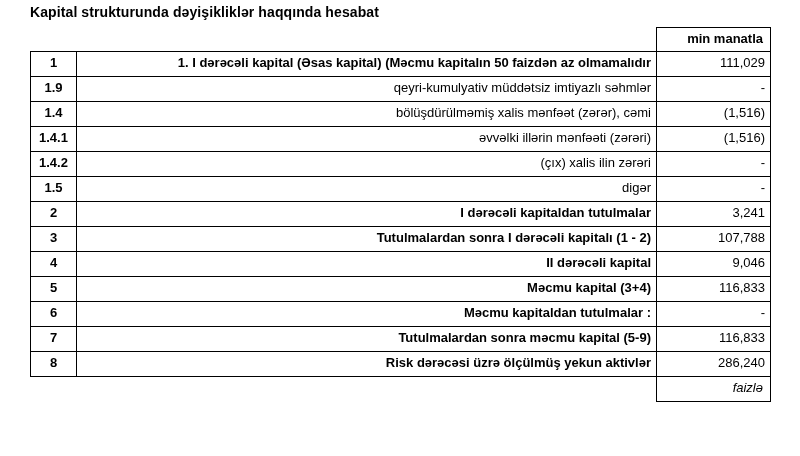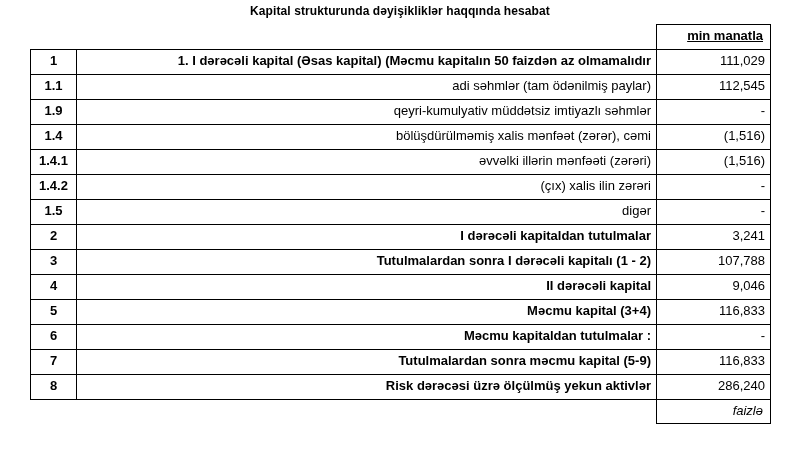--- a/index.html
+++ b/index.html
@@ -15,22 +15,21 @@
     overflow: hidden;
   }
   .page {
     position: relative;
     width: 800px;
     height: 456px;
     box-sizing: border-box;
     padding: 0 30px;
   }
   .report-title {
-    text-align: center;
-    font-size: 12px;
+    font-size: 14px;
     font-weight: bold;
     letter-spacing: 0.1px;
     padding: 4px 0 6px 0;
     line-height: 1.2;
   }
   table.report {
     border-collapse: collapse;
     width: 740px;
     table-layout: fixed;
     font-size: 13px;
@@ -71,21 +70,20 @@
     border: none;
   }
   tr.units td.unit-cell {
     border: 1px solid #000000;
     border-bottom: 1px solid #000000;
     text-align: right;
     font-weight: bold;
     font-size: 13px;
     padding-right: 7px;
     height: 20px;
-    text-decoration: underline;
   }
   tr.units td.blank {
     border: none;
   }
   tr.faizle td {
     border: none;
   }
   tr.faizle td.faiz-cell {
     border: 1px solid #000000;
     text-align: right;
@@ -112,25 +110,20 @@
       <tr class="units">
         <td class="blank"></td>
         <td class="blank"></td>
         <td class="unit-cell">min manatla</td>
       </tr>
 
       <tr>
         <td class="no">1</td>
         <td class="desc bold">1. I dərəcəli kapital (Əsas kapital) (Məcmu kapitalın 50 faizdən  az olmamalıdır</td>
         <td class="val">111,029</td>
-      </tr>
-      <tr>
-        <td class="no sub">1.1</td>
-        <td class="desc">adi səhmlər (tam ödənilmiş paylar)</td>
-        <td class="val">112,545</td>
       </tr>
       <tr>
         <td class="no sub">1.9</td>
         <td class="desc">qeyri-kumulyativ müddətsiz imtiyazlı səhmlər</td>
         <td class="val">-</td>
       </tr>
       <tr>
         <td class="no sub">1.4</td>
         <td class="desc">bölüşdürülməmiş xalis mənfəət (zərər), cəmi</td>
         <td class="val">(1,516)</td>

